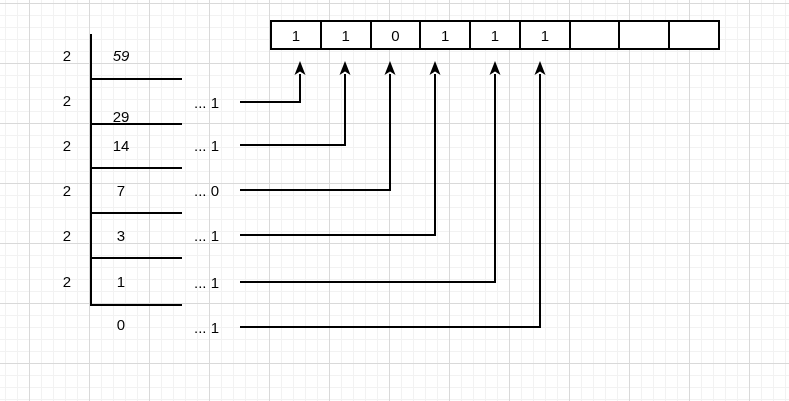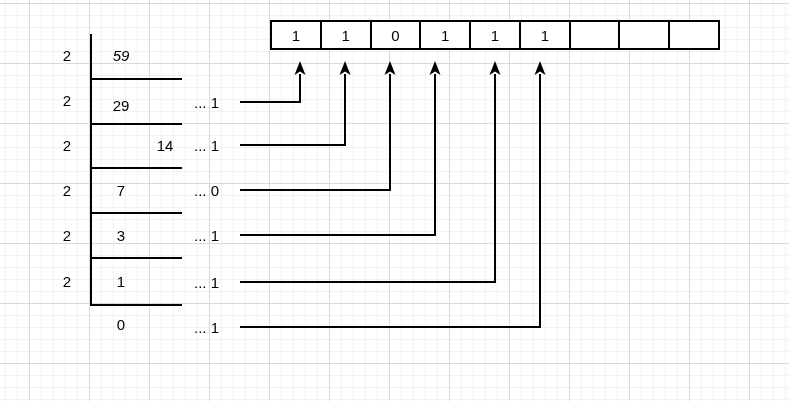--- a/index.html
+++ b/index.html
@@ -86,25 +86,25 @@
     <div class="bitcell"></div>
     <div class="bitcell"></div>
     <div class="bitcell"></div>
   </div>
 
   <div>
     <span class="txt" style="left:67px;  top:55px;">2</span>
     <span class="txt" style="left:121px; top:55px;font-style:italic;">59</span>
 
     <span class="txt" style="left:67px;  top:100px;">2</span>
-    <span class="txt" style="left:121px; top:105px;">29</span>
+    <span class="txt" style="left:121px; top:116px;">29</span>
     <span class="rem" style="left:194px; top:102px;">... 1</span>
 
     <span class="txt" style="left:67px;  top:145px;">2</span>
-    <span class="txt" style="left:121px; top:145px;margin-left:44px;">14</span>
+    <span class="txt" style="left:121px; top:145px;">14</span>
     <span class="rem" style="left:194px; top:145px;">... 1</span>
 
     <span class="txt" style="left:67px;  top:190px;">2</span>
     <span class="txt" style="left:121px; top:190px;">7</span>
     <span class="rem" style="left:194px; top:190px;">... 0</span>
 
     <span class="txt" style="left:67px;  top:235px;">2</span>
     <span class="txt" style="left:121px; top:235px;">3</span>
     <span class="rem" style="left:194px; top:235px;">... 1</span>
 

